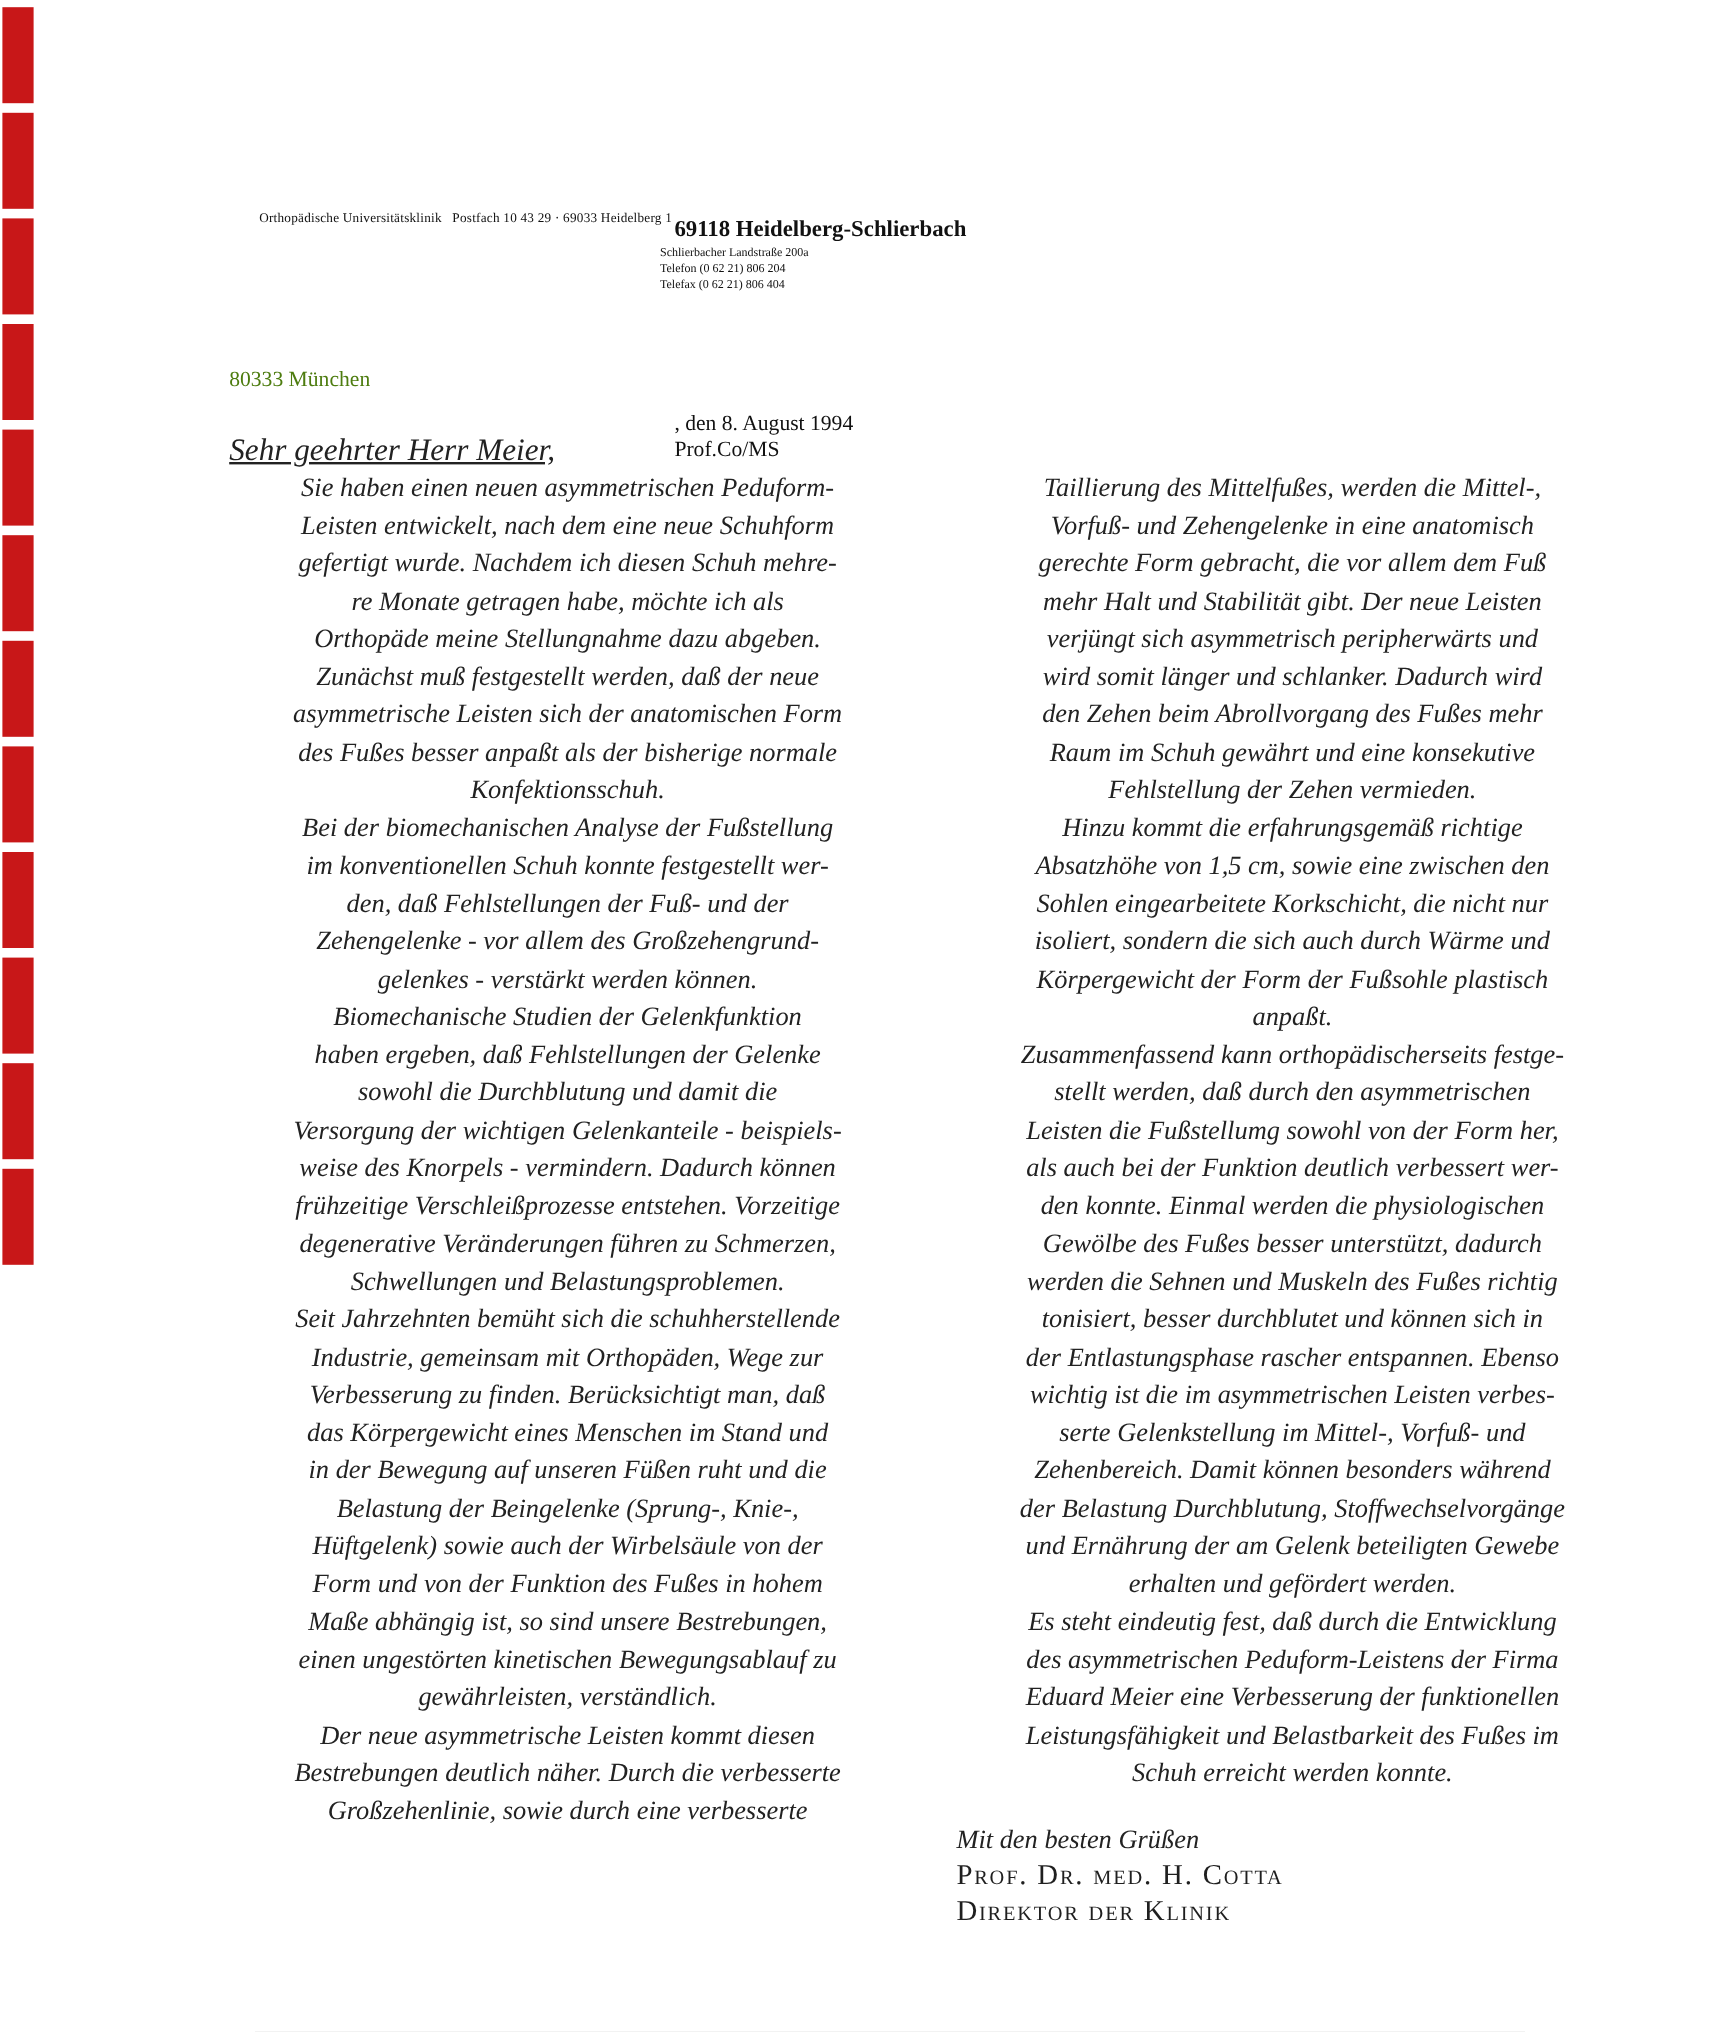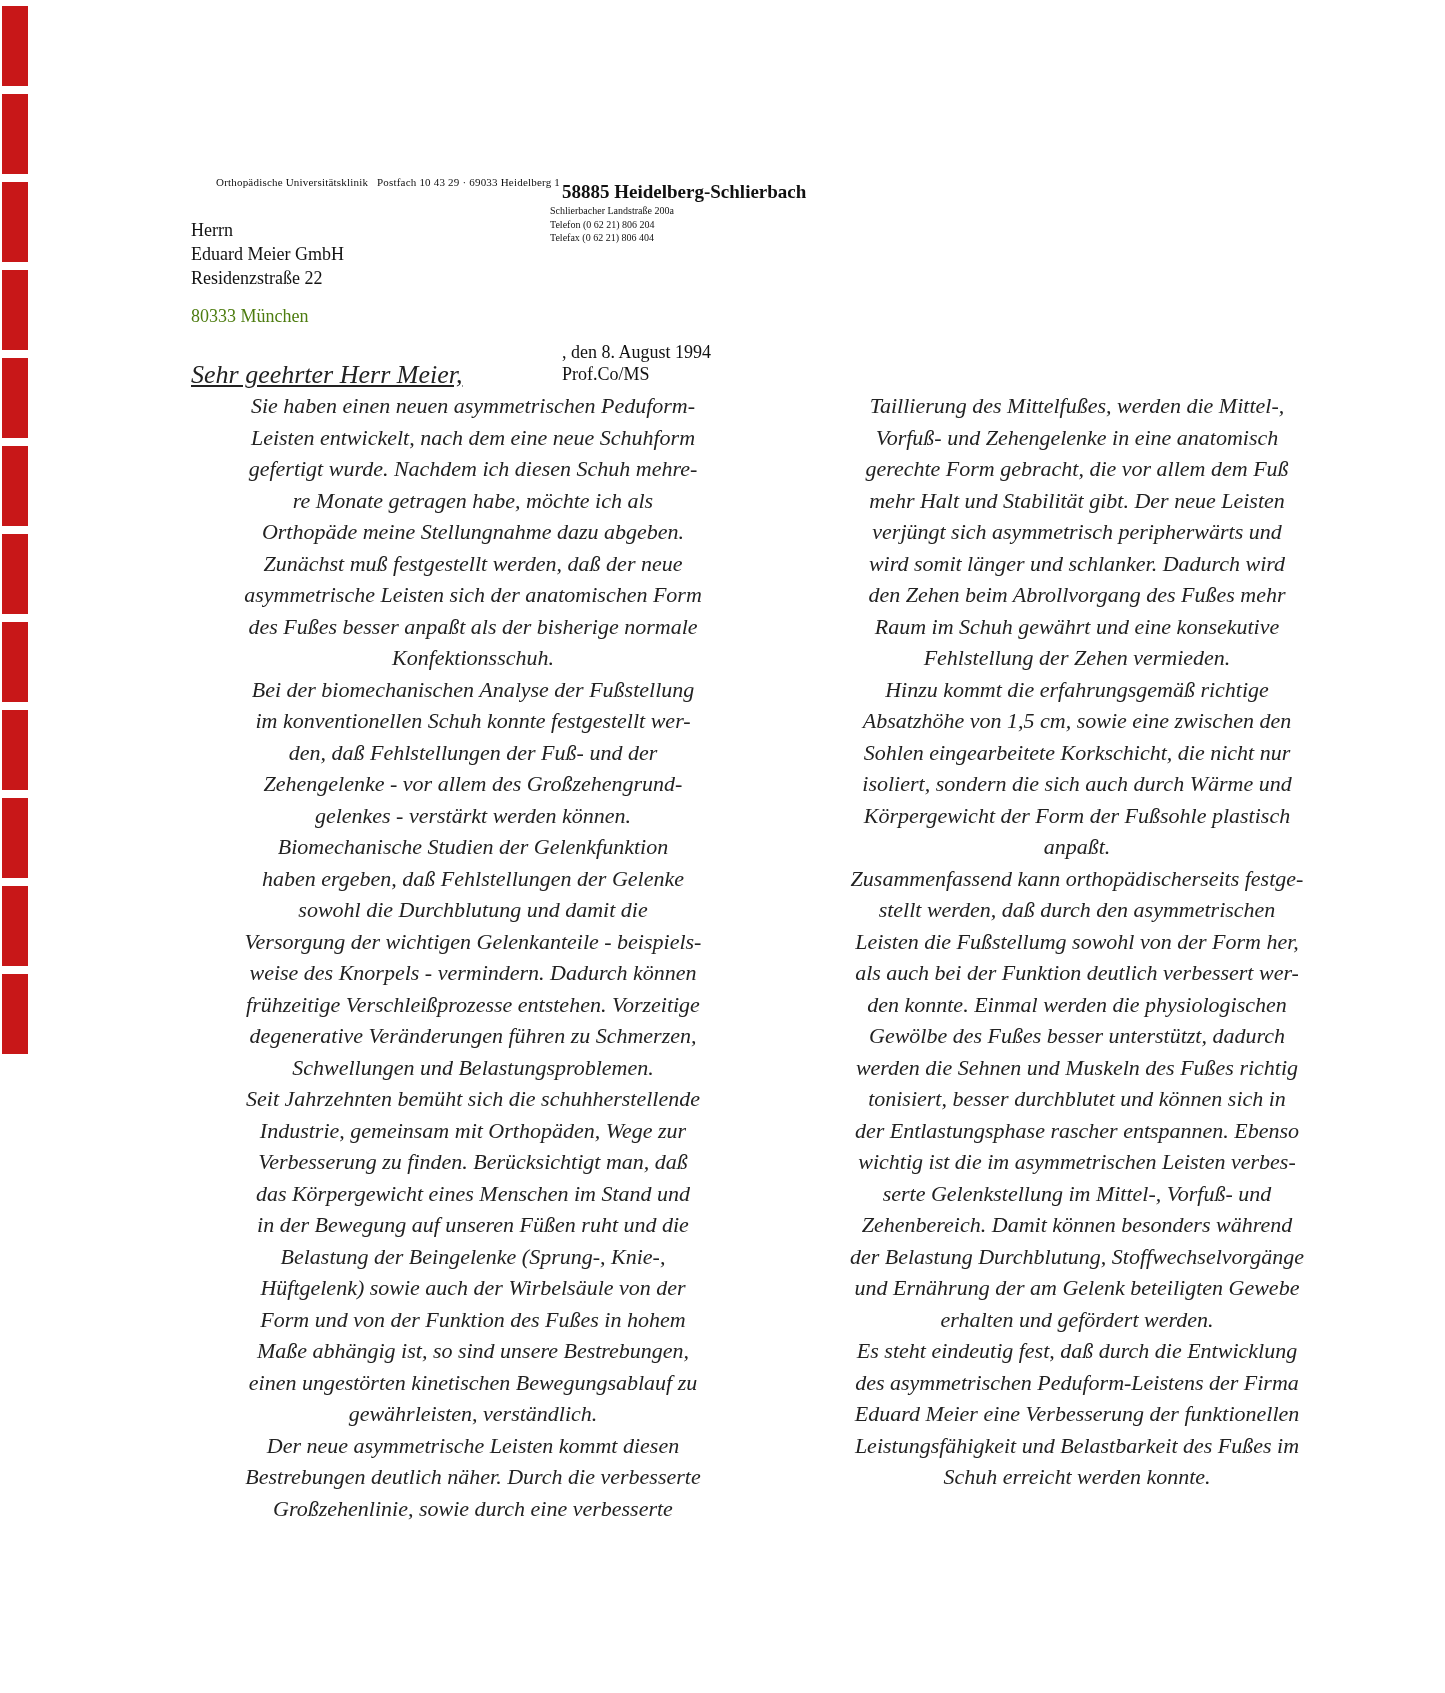--- a/index.html
+++ b/index.html
@@ -87,26 +87,23 @@
       <div class="seg" style="background: rgb(200, 23, 24);"></div>
       <div class="seg" style="background: rgb(200, 23, 24);"></div>
       <div class="seg" style="background: rgb(200, 23, 24);"></div>
       <div class="seg" style="background: rgb(200, 23, 24);"></div>
       <div class="seg" style="background: rgb(200, 23, 24);"></div>
       <div class="seg" style="background: rgb(200, 23, 24);"></div>
     </div>
 
   <div class="sender-line">Orthopädische Universitätsklinik   Postfach 10 43 29 · 69033 Heidelberg 1</div>
 
-  <div class="recipient">Herrn
-Eduard Meier GmbH
-Residenzstraße 22</div>
   <div class="recipient-city">80333 München</div>
 
-  <div class="office-city">58885 Heidelberg-Schlierbach</div>
+  <div class="office-city">69118 Heidelberg-Schlierbach</div>
   <div class="office-small">Schlierbacher Landstraße 200a
 Telefon (0 62 21) 806 204
 Telefax  (0 62 21) 806 404</div>
 
 
   <div class="date-block">, den 8. August 1994
 Prof.Co/MS</div>
 
   <div class="salutation">Sehr geehrter Herr Meier,</div>
 
@@ -176,14 +173,19 @@
 Zehenbereich. Damit können besonders während
 der Belastung Durchblutung, Stoffwechselvorgänge
 und Ernährung der am Gelenk beteiligten Gewebe
 erhalten und gefördert werden.
 Es steht eindeutig fest, daß durch die Entwicklung
 des asymmetrischen Peduform-Leistens der Firma
 Eduard Meier eine Verbesserung der funktionellen
 Leistungsfähigkeit und Belastbarkeit des Fußes im
 Schuh erreicht werden konnte.</div>
 
+  <div class="closing">
+    <div class="greeting">Mit den besten Grüßen</div>
+    <div class="sig">Prof. Dr. med. H. Cotta</div>
+    <div class="sig">Direktor der Klinik</div>
+  </div>
 
 </div>
 
 </body></html>

